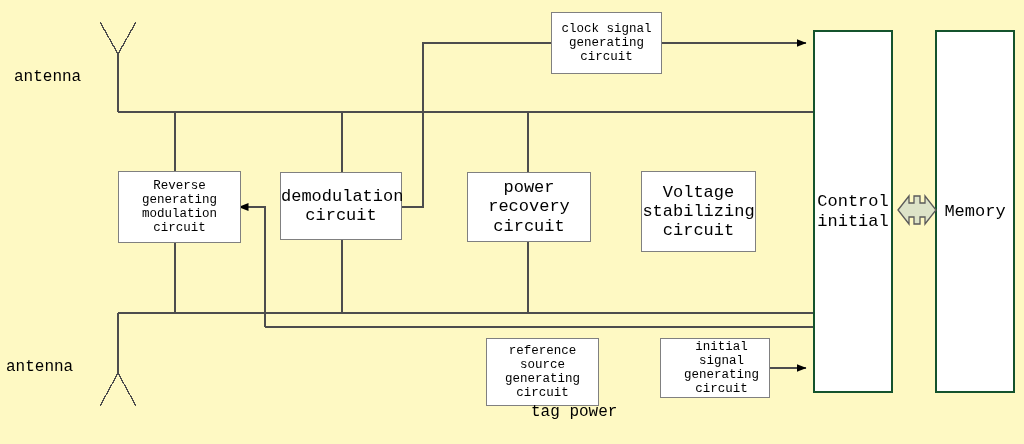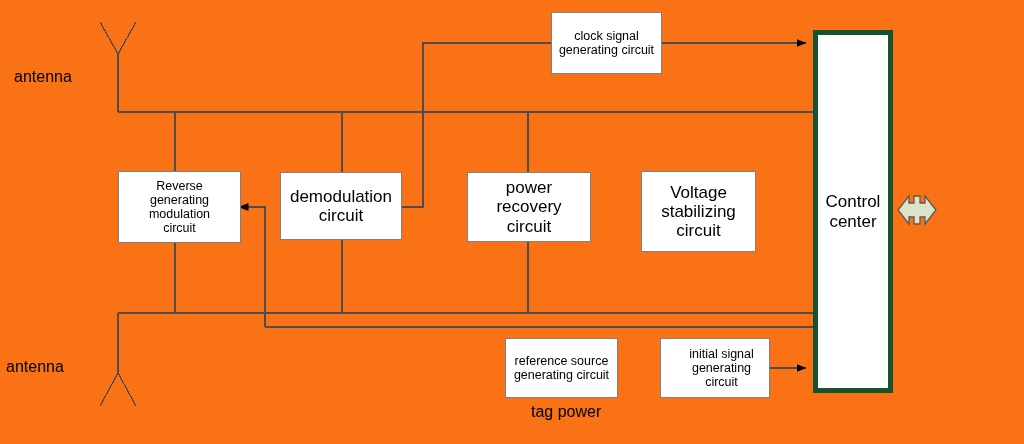--- a/index.html
+++ b/index.html
@@ -5,22 +5,22 @@
 <style>
   html, body {
     margin: 0;
     padding: 0;
     background: #ffffff;
   }
   #canvas {
     position: relative;
     width: 1024px;
     height: 444px;
-    background: #f97316;
-    font-family: Liberation Sans, sans-serif;
+    background: #fef9c3;
+    font-family: Liberation Mono, monospace;
     overflow: hidden;
   }
   svg.wires {
     position: absolute;
     left: 0;
     top: 0;
     width: 1024px;
     height: 444px;
   }
   .node {
@@ -44,21 +44,21 @@
   .txt-sm { font-size: 12.5px; }
   .txt-md { font-size: 17px; }
   .txt-lg { font-size: 16px; }
   .free-label {
     position: absolute;
     color: #000000;
     white-space: nowrap;
     z-index: 4;
   }
   .tall {
-    border: 5px solid #14532d;
+    border: 2px solid #14532d;
     justify-content: center;
   }
   .rw-arrow {
     position: absolute;
     z-index: 5;
   }
 </style>
 </head>
 <body>
 
@@ -145,26 +145,31 @@
     <span class="node-label">
       <span>Voltage</span><br>
       <span>stabilizing</span><br>
       <span>circuit</span>
     </span>
   </div>
 
   <div class="node tall txt-md" style="left:813px; top:30px; width:80px; height:363px;">
     <span class="node-label">
       <span>Control</span><br>
-      <span>center</span>
+      <span>initial</span>
     </span>
   </div>
 
+  <div class="node tall txt-md" style="left:935px; top:30px; width:80px; height:363px;">
+    <span class="node-label">
+      <span>Memory</span>
+    </span>
+  </div>
 
-  <div class="node txt-sm" style="left:505px; top:338px; width:113px; height:60px;">
+  <div class="node txt-sm" style="left:486px; top:338px; width:113px; height:68px;">
     <span class="node-label">
       <span>reference source</span><br>
       <span>generating circuit</span>
     </span>
   </div>
 
   <div class="node txt-sm" style="left:660px; top:338px; width:110px; height:60px;padding-left:13px;">
     <span class="node-label">
       <span>initial signal</span><br>
       <span>generating circuit</span>

